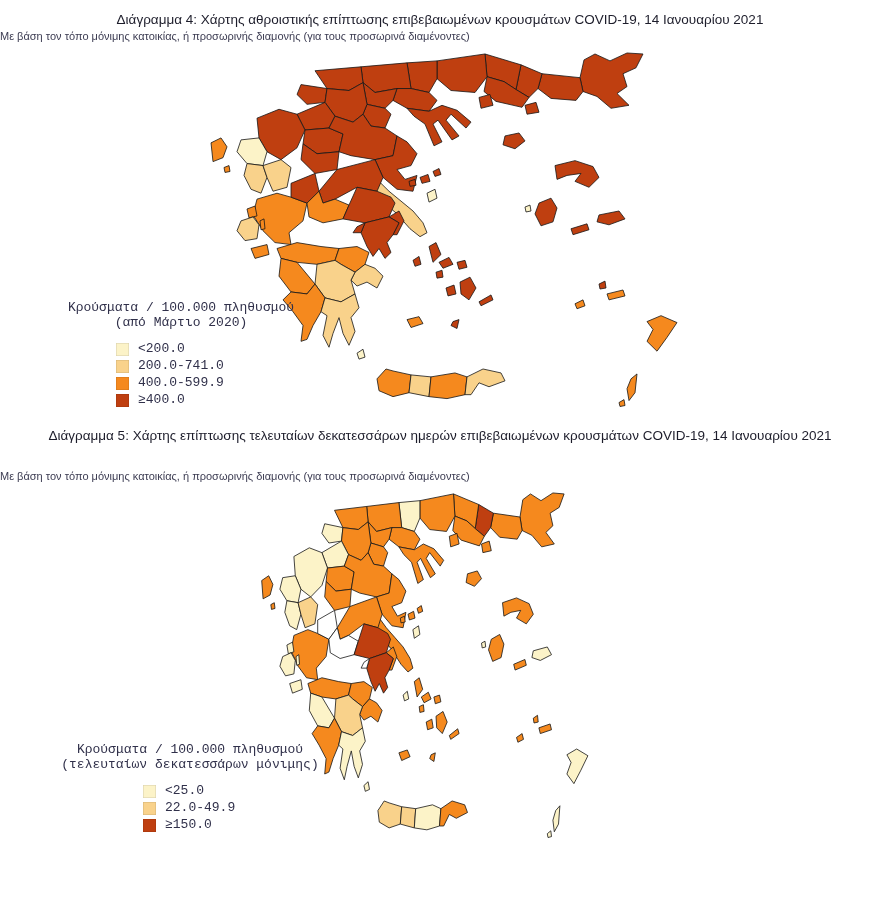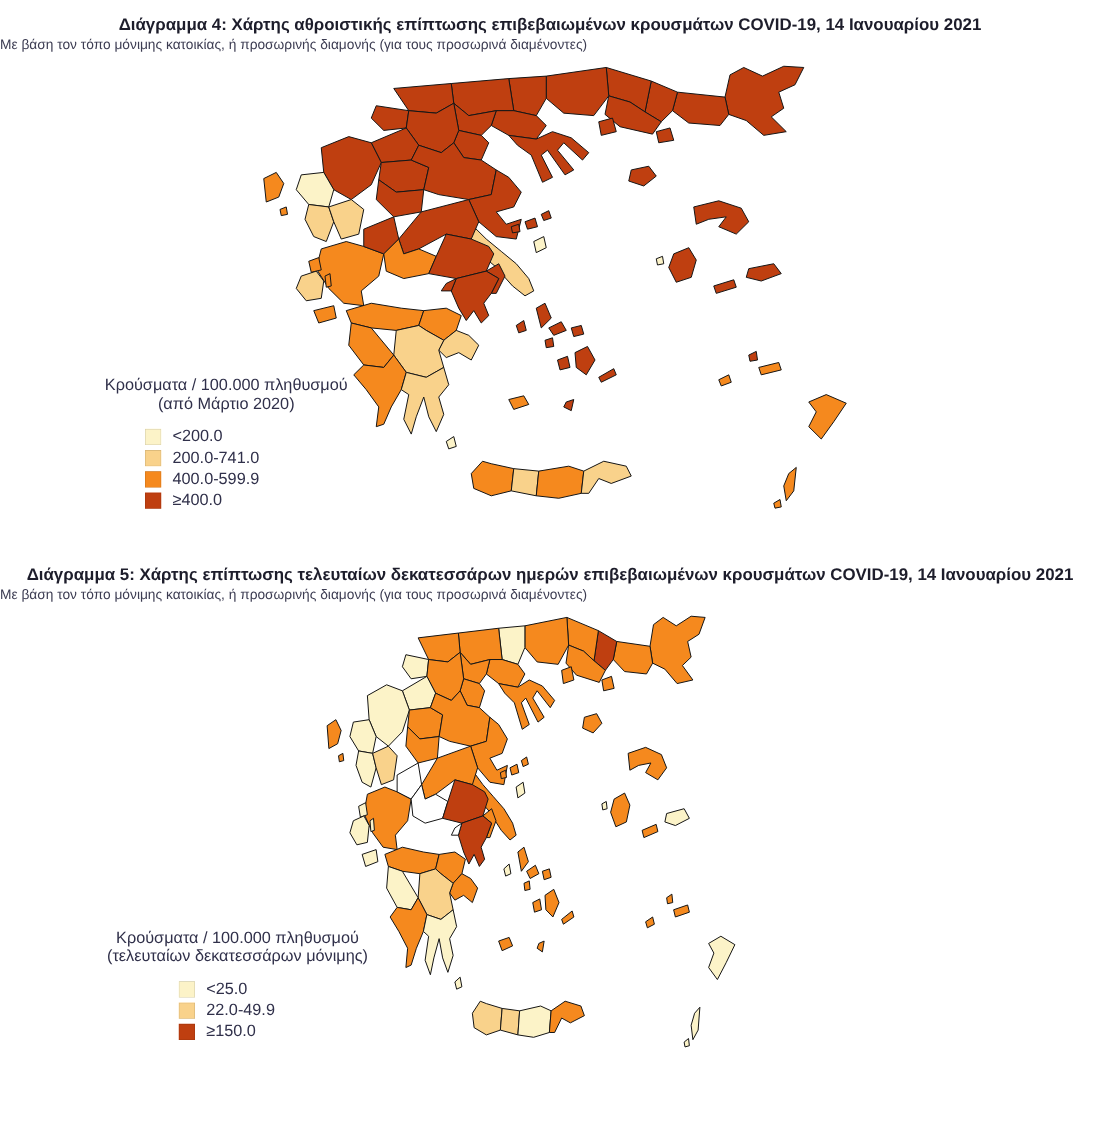--- a/index.html
+++ b/index.html
@@ -1,25 +1,25 @@
 <!DOCTYPE html>
 <html><head>
 <meta charset="utf-8">
 <style>
   html,body{margin:0;padding:0;background:#ffffff;}
   body{width:880px;height:902px;overflow:hidden;
        font-family:"Liberation Sans","DejaVu Sans",sans-serif;}
   .page{position:relative;width:880px;height:902px;background:#ffffff;}
   .fig-title{position:absolute;left:0;width:880px;text-align:center;
-       font-size:13.5px;font-weight:bold;color:#1d1d2b;letter-spacing:0;}
+       font-size:13.5px;font-weight:normal;color:#1d1d2b;letter-spacing:0;}
   .fig-subtitle{position:absolute;left:0;width:880px;text-align:left;
        font-size:11px;font-weight:normal;color:#3c3c52;}
   .map-svg{position:absolute;}
   .map-svg path{stroke:#161616;stroke-width:0.8;stroke-linejoin:round;}
-  .legend{position:absolute;color:#30304a;}
+  .legend{position:absolute;color:#30304a;font-family:Liberation Mono, monospace;}
   .legend-title{font-size:13px;line-height:15px;text-align:center;color:#30304a;}
   .legend-items{margin-top:9px;}
   .legend-row{display:flex;align-items:flex-end;height:17px;}
   .sw{width:13px;height:13px;flex:0 0 13px;margin-right:9px;
       box-shadow:inset 0 0 0 0.5px rgba(0,0,0,0.15);}
   .legend-row span{font-size:13px;color:#30304a;}
   .lg1 .legend-row{margin-left:56px;}
   .lg2 .legend-row{margin-left:93px;}
 </style>
 </head>
@@ -130,21 +130,21 @@
         <div class="sw" style="background: rgb(245, 137, 30);"></div>
         <span>400.0-599.9</span>
         </div>
       <div class="legend-row">
         <div class="sw" style="background: rgb(191, 63, 16);"></div>
         <span>≥400.0</span>
         </div>
     </div>
   </div>
 
-  <div class="fig-title" style="top:452px">Διάγραμμα 5: Χάρτης επίπτωσης τελευταίων δεκατεσσάρων ημερών επιβεβαιωμένων κρουσμάτων COVID-19, 14 Ιανουαρίου 2021</div>
+  <div class="fig-title" style="top:428px">Διάγραμμα 5: Χάρτης επίπτωσης τελευταίων δεκατεσσάρων ημερών επιβεβαιωμένων κρουσμάτων COVID-19, 14 Ιανουαρίου 2021</div>
   <div class="fig-subtitle" style="top:470px">Με βάση τον τόπο μόνιμης κατοικίας, ή προσωρινής διαμονής (για τους προσωρινά διαμένοντες)</div>
 
   <svg class="map-svg" id="map1" viewBox="0 0 500 400" preserveAspectRatio="none" style="left:240px;top:492px;width:350px;height:385px">
       <path d="M191,137 L199,131 L209,141 L221,151 L233,161 L243,173 L247,183 L240,187 L230,179 L216,163 L202,151 L191,145 Z" fill="#F5891E" vector-effect="non-scaling-stroke"></path>
       <path d="M400,26 L404,8 L415,2 L430,9 L447,1 L463,2 L456,16 L443,22 L447,35 L437,42 L449,54 L431,57 L417,45 L403,40 Z" fill="#F5891E" vector-effect="non-scaling-stroke"></path>
       <path d="M362,22 L400,26 L403,40 L396,49 L371,47 L358,37 Z" fill="#F5891E" vector-effect="non-scaling-stroke"></path>
       <path d="M341,13 L362,22 L358,37 L349,46 L336,38 Z" fill="#BF3F10" vector-effect="non-scaling-stroke"></path>
       <path d="M305,2 L341,13 L336,38 L324,30 L307,25 Z" fill="#F5891E" vector-effect="non-scaling-stroke"></path>
       <path d="M307,25 L324,30 L336,38 L349,46 L342,56 L316,50 L304,40 Z" fill="#F5891E" vector-effect="non-scaling-stroke"></path>
       <path d="M257,9 L305,2 L307,25 L295,41 L271,39 L257,27 Z" fill="#F5891E" vector-effect="non-scaling-stroke"></path>

